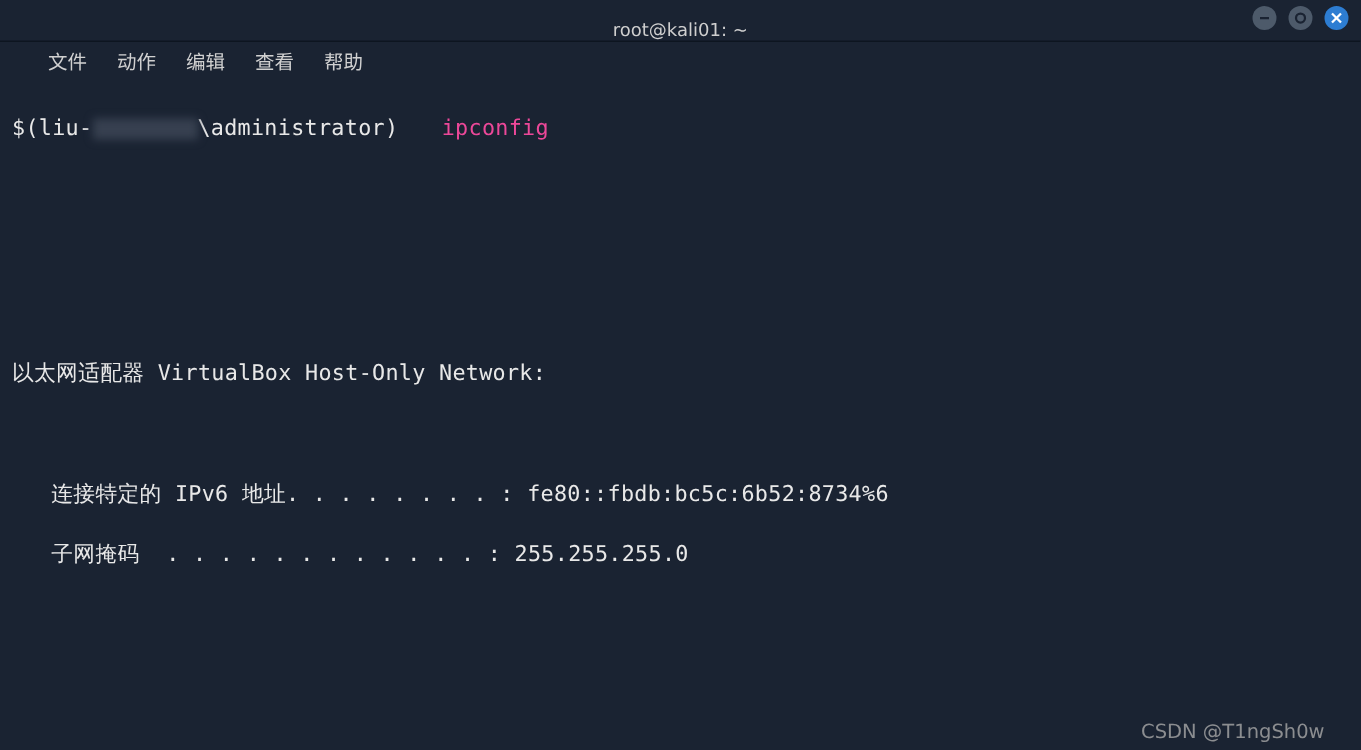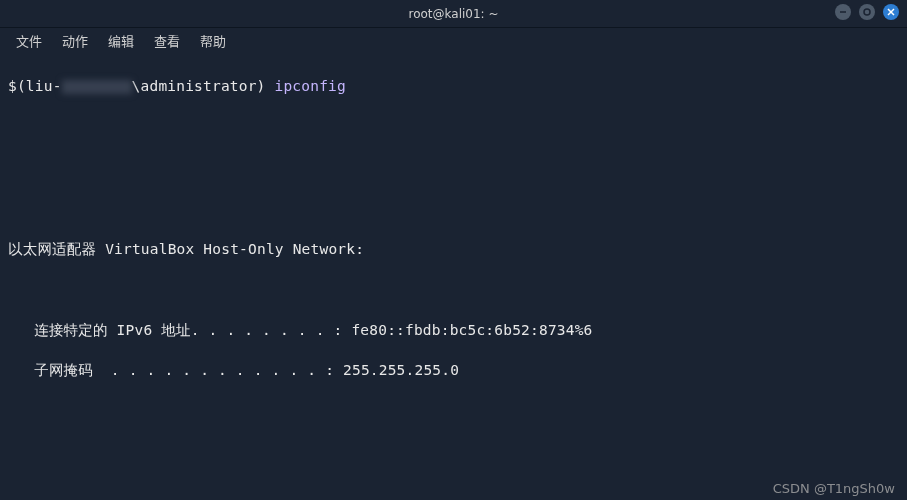--- a/index.html
+++ b/index.html
@@ -9,21 +9,21 @@
     background: #1a2332;
     font-family: "DejaVu Sans Mono", "Courier New", monospace;
     color: #e8e8e8;
     overflow: hidden;
     position: relative;
   }
   .titlebar {
     height: 28px;
     background: #1a2332;
     display: flex;
-    align-items: center;
+    align-items: flex-end;
     justify-content: center;
     position: relative;
     border-bottom: 1px solid #0d1520;
   }
   .title-text {
     color: #cfcfcf;
     font-size: 12px;
     font-family: "DejaVu Sans", sans-serif;
   }
   .window-controls {
@@ -42,47 +42,47 @@
     justify-content: center;
   }
   .wc.min { background: #4d5a6a; }
   .wc.max { background: #4d5a6a; }
   .wc.close { background: #2d7dd2; }
   .wc svg { width: 10px; height: 10px; }
   .menubar {
     height: 24px;
     display: flex;
     align-items: center;
-    padding: 0 8px;
+    padding: 0 24px;
     gap: 4px;
     font-family: "DejaVu Sans", "Noto Sans CJK SC", sans-serif;
     font-size: 13px;
     color: #d0d0d0;
   }
   .menu-item {
     padding: 2px 8px;
     cursor: pointer;
   }
   .terminal {
     padding: 4px 8px;
     font-size: 14.5px;
     line-height: 1.4;
     white-space: pre;
     letter-spacing: 0.2px;
   }
   .watermark {
     position: absolute;
-    right: 12px;
+    right: 24px;
     bottom: 4px;
     color: #a8a8a8;
     font-size: 13px;
     font-family: "DejaVu Sans", sans-serif;
     opacity: 0.8;
   }
-  .cmd-text { color: #c4b5fd; }
+  .cmd-text { color: #ec4899; margin-left: 20px; }
   .blur-span {
     display: inline-block;
     width: 70px;
     height: 14px;
     background: #374050;
     vertical-align: middle;
     filter: blur(3px);
   }
   .row { display: block; }
   .adapter-block { margin-top: 1.4em; }

